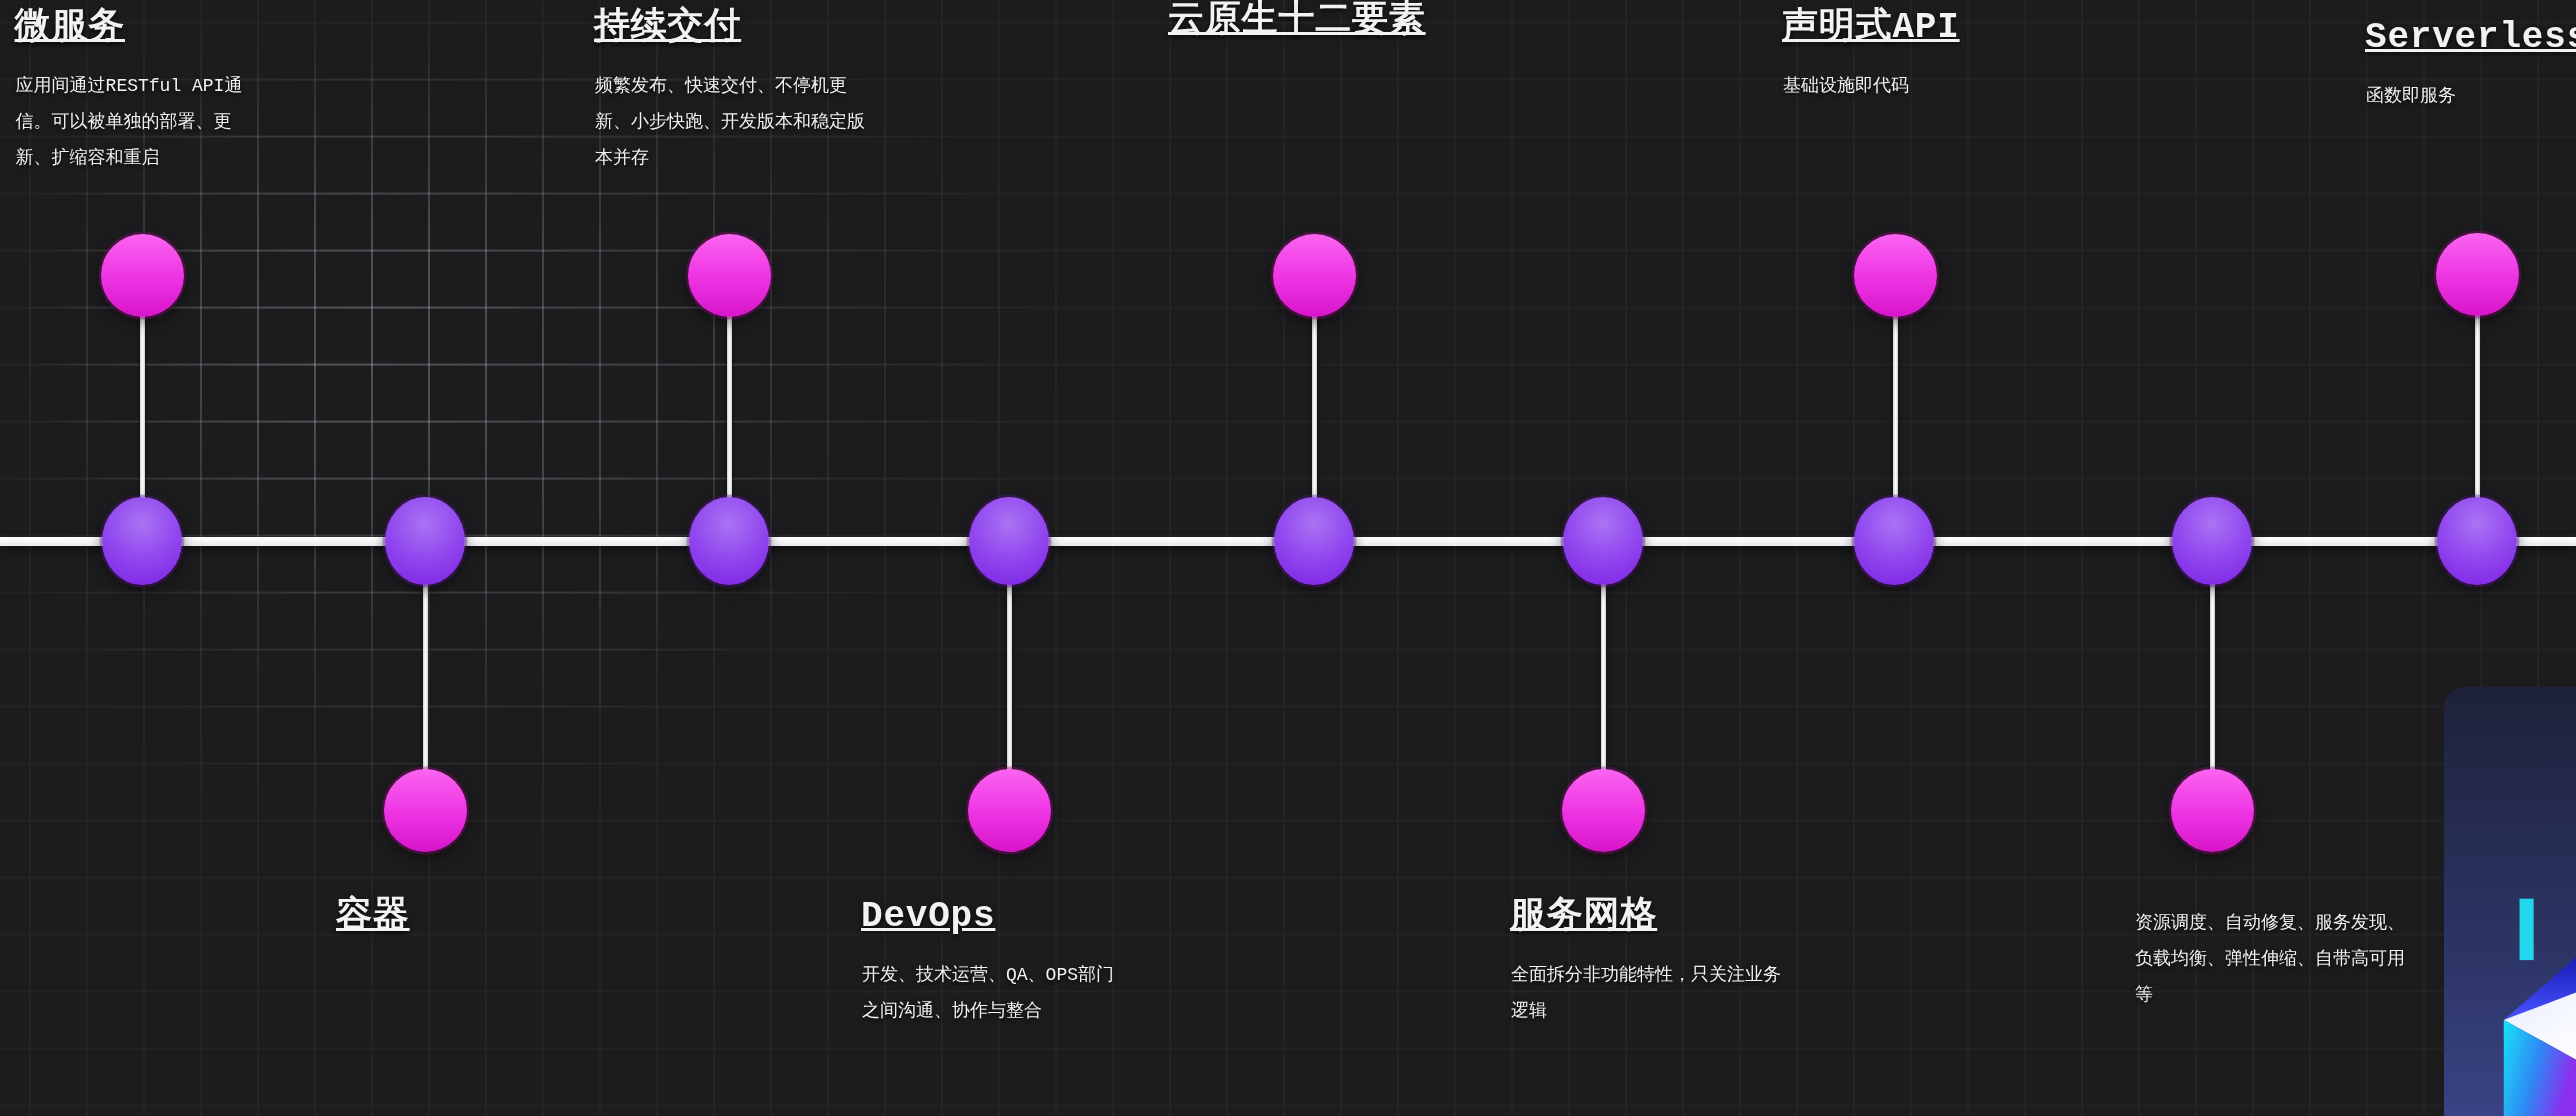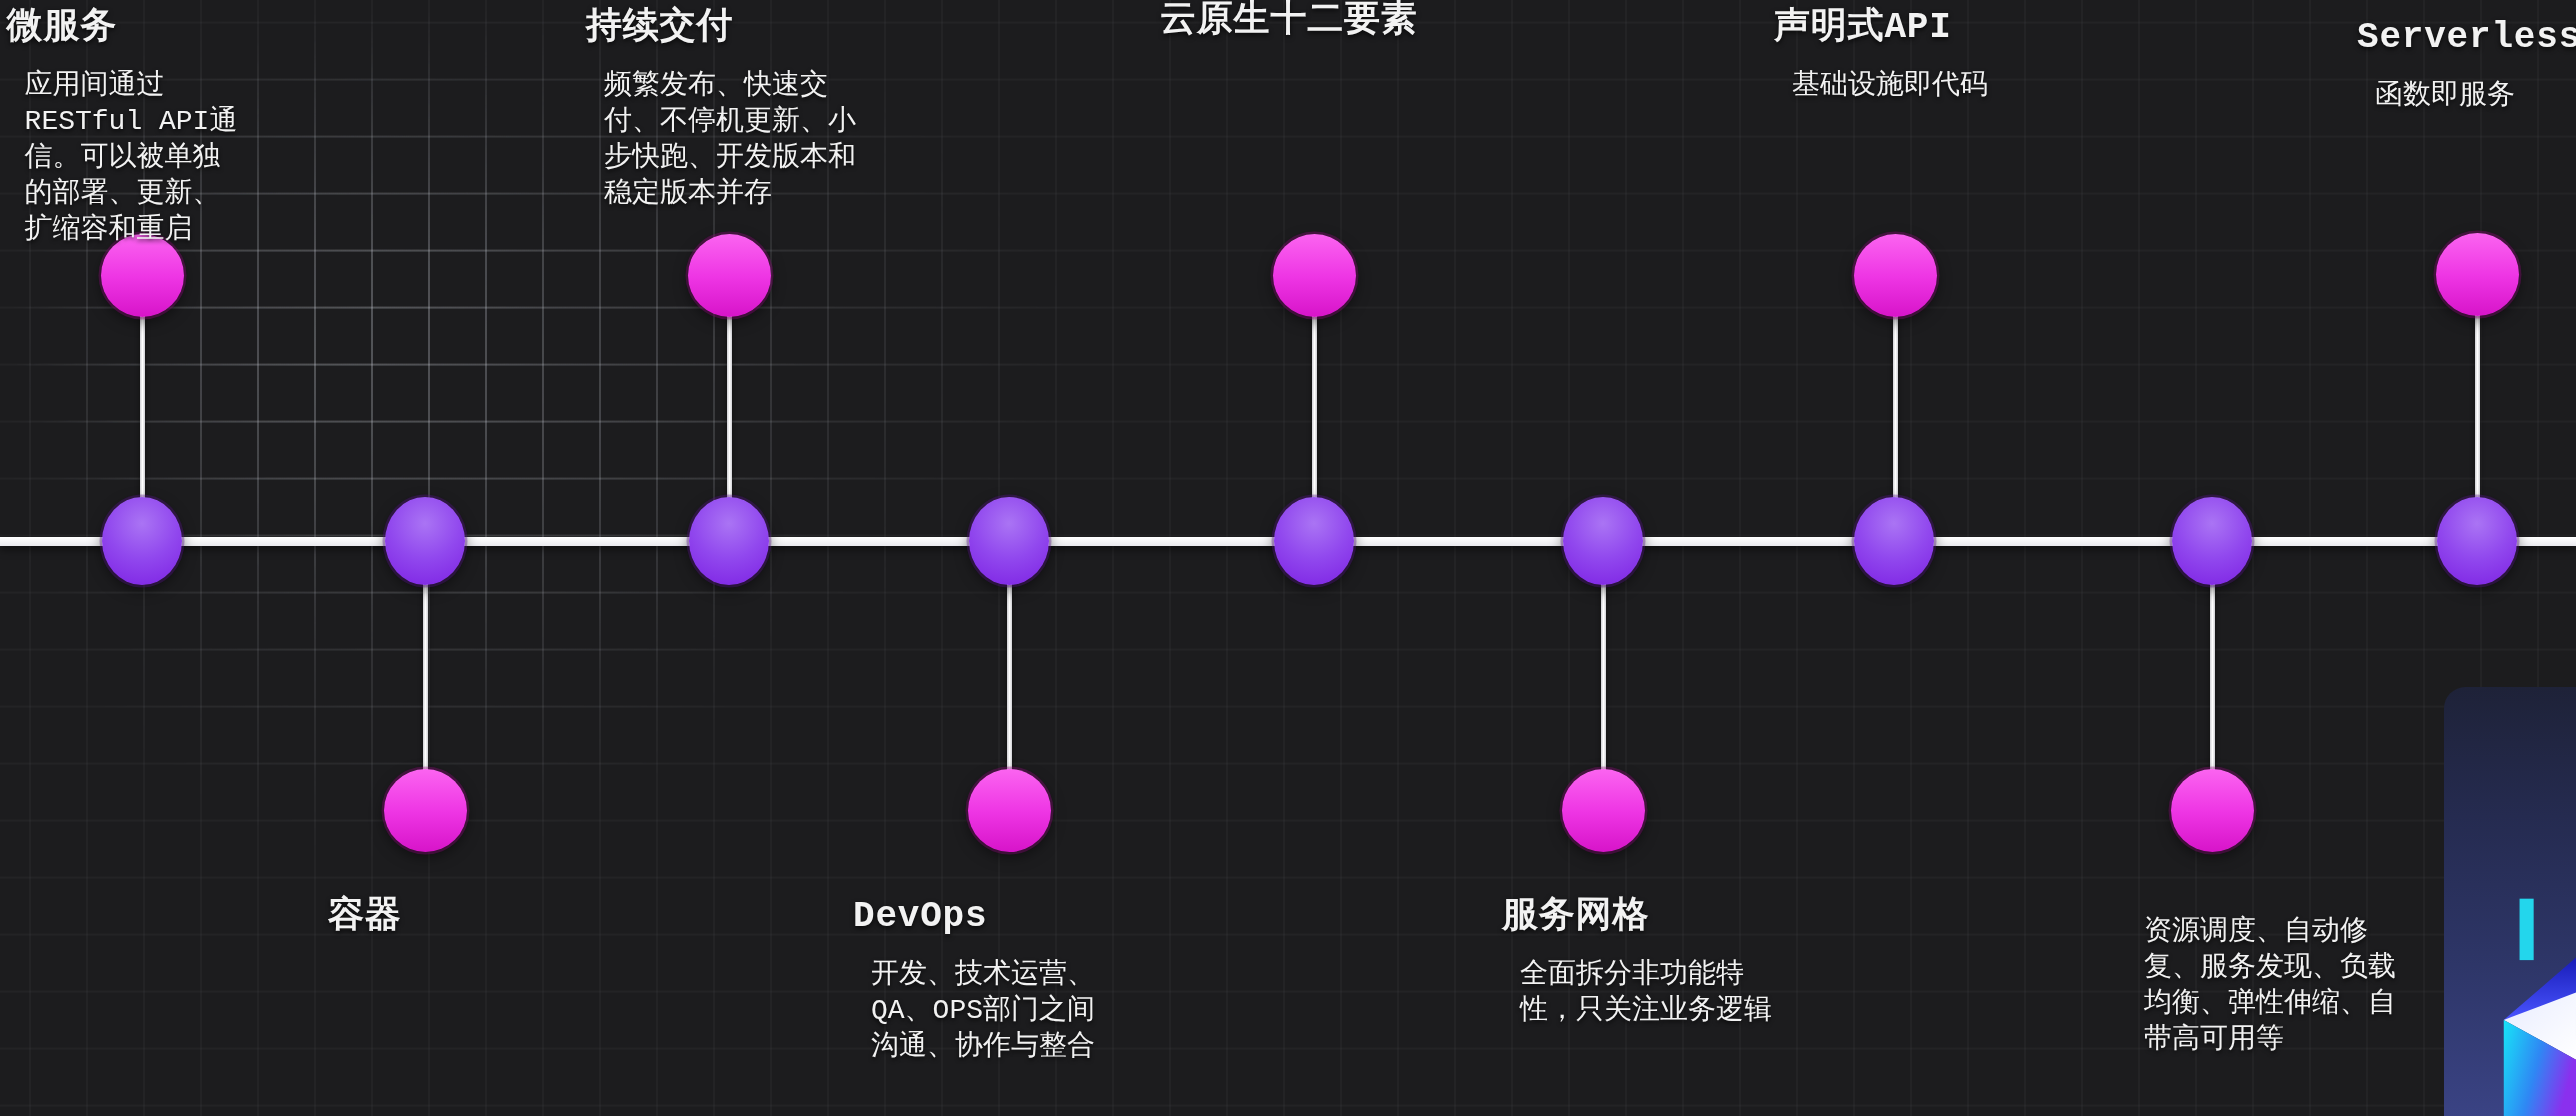--- a/index.html
+++ b/index.html
@@ -58,25 +58,25 @@
   }
   .node{
     position:absolute;width:80px;height:88px;border-radius:50%;
     background:radial-gradient(circle at 50% 30%,#aa74f4 0%,#9148ee 48%,#7c20e2 100%);
     box-shadow:0 0 0 2.5px rgba(90,20,140,.35),0 5px 13.3px rgba(0,0,0,.5);
     z-index:3;
   }
   
   .txt{position:absolute;color:#f2f2f2;z-index:4;}
   .txt h2{
-    margin:0 0 20px 0;font-size:36px;line-height:1.14;font-weight:700;
-    letter-spacing:0.8px;text-shadow:0 1.7px 5px rgba(0,0,0,.75);
+    margin:0 0 20px 8px;font-size:36px;line-height:1.14;font-weight:700;
+    letter-spacing:0.8px;text-shadow:0 1.7px 5px rgba(0,0,0,.75);text-decoration:underline;
   }
   .txt p{
-    margin:18px;font-size:28px;line-height:36px;font-weight:400;
+    margin:9px;font-size:18px;line-height:36px;font-weight:400;
     text-shadow:0 1.7px 4.1px rgba(0,0,0,.75);
   }
 </style>
 </head>
 <body>
 
 <div id="stage">
 
   <div class="grid base"></div>
   <div class="grid patch patch-tr"></div>

